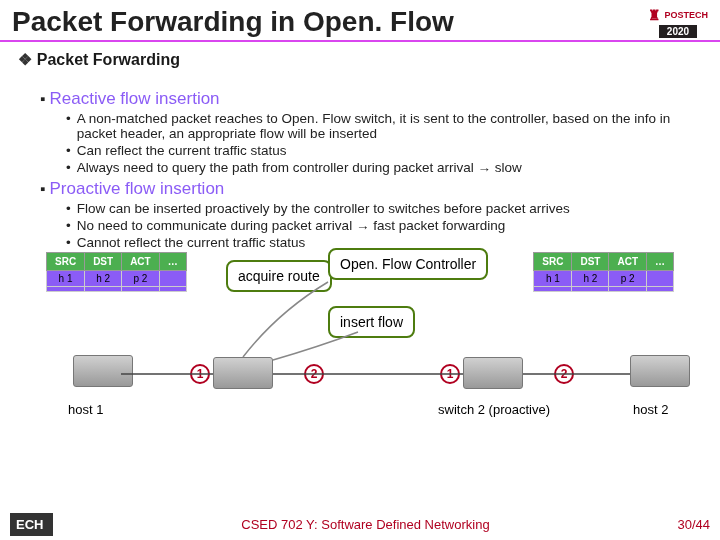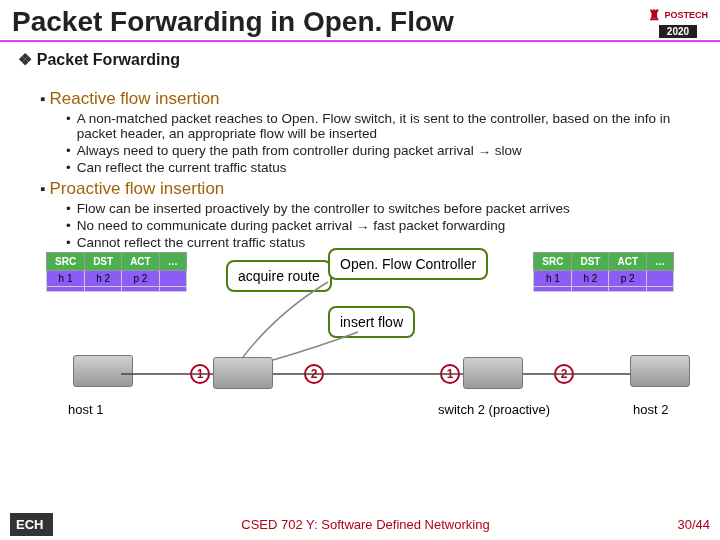--- a/index.html
+++ b/index.html
@@ -7,21 +7,21 @@
   .slide { width: 100%; height: 100%; display: flex; flex-direction: column; }
   .title-bar { padding: 6px 12px 2px 12px; display: flex; justify-content: space-between; align-items: center; border-bottom: 2px solid #d946ef; }
   .title { font-size: 28px; font-weight: bold; color: #222; }
   .logo { display: flex; flex-direction: column; align-items: center; }
   .logo-top { color: #b00020; font-size: 9px; font-weight: bold; display: flex; align-items: center; gap: 4px; }
   .logo-shape { font-size: 14px; color: #b00020; }
   .logo-bottom { background: #231f20; color: #fff; font-size: 10px; font-weight: bold; padding: 1px 8px; margin-top: 2px; }
   .content { padding: 8px 18px 0 18px; flex: 1; }
   .lvl1 { font-size: 16px; font-weight: bold; color: #1a1a1a; margin-bottom: 20px; }
   .lvl1::before { content: "❖ "; color: #333; }
-  .lvl2 { font-size: 17px; font-weight: 500; color: #a16207; margin-left: 22px; margin-top: 4px; margin-bottom: 2px; }
+  .lvl2 { font-size: 17px; font-weight: 500; color: #8b5cf6; margin-left: 22px; margin-top: 4px; margin-bottom: 2px; }
   .lvl2::before { content: "▪ "; color: #222; font-size: 15px; }
   .lvl3 { font-size: 13.5px; color: #222; margin-left: 48px; margin-right: 8px; margin-bottom: 2px; display: flex; }
   .lvl3::before { content: "•"; margin-right: 6px; }
   .diagram { position: relative; height: 200px; }
   .flow-table { position: absolute; border-collapse: collapse; font-size: 10px; }
   .flow-table th { background: #4CAF50; color: #fff; padding: 3px 8px; border: 1px solid #999; }
   .flow-table td { background: #8b5cf6; padding: 2px 8px; border: 1px solid #ccc; text-align: center; }
   .flow-table.left { left: 28px; top: 0; }
   .flow-table.right { right: 28px; top: 0; }
   .callout { position: absolute; background: #fff; border: 2px solid #4d7c0f; border-radius: 8px; padding: 6px 10px; font-size: 14px; text-align: center; }
@@ -57,24 +57,24 @@
   </div>
 
   <div class="content">
     <div class="lvl1">Packet Forwarding</div>
 
     <div class="lvl2">Reactive flow insertion</div>
     <div class="lvl3">
         <span>A non-matched packet reaches to Open. Flow switch, it is sent to the controller, based on the info in packet header, an appropriate flow will be inserted</span>
       </div>
     <div class="lvl3">
-        <span>Always need to query the path from controller during packet arrival → slow</span>
+        <span>Can reflect the current traffic status</span>
       </div>
     <div class="lvl3">
-        <span>Can reflect the current traffic status</span>
+        <span>Always need to query the path from controller during packet arrival → slow</span>
       </div>
 
     <div class="lvl2">Proactive flow insertion</div>
     <div class="lvl3">
         <span>Flow can be inserted proactively by the controller to switches before packet arrives</span>
       </div>
     <div class="lvl3">
         <span>No need to communicate during packet arrival → fast packet forwarding</span>
       </div>
     <div class="lvl3">

